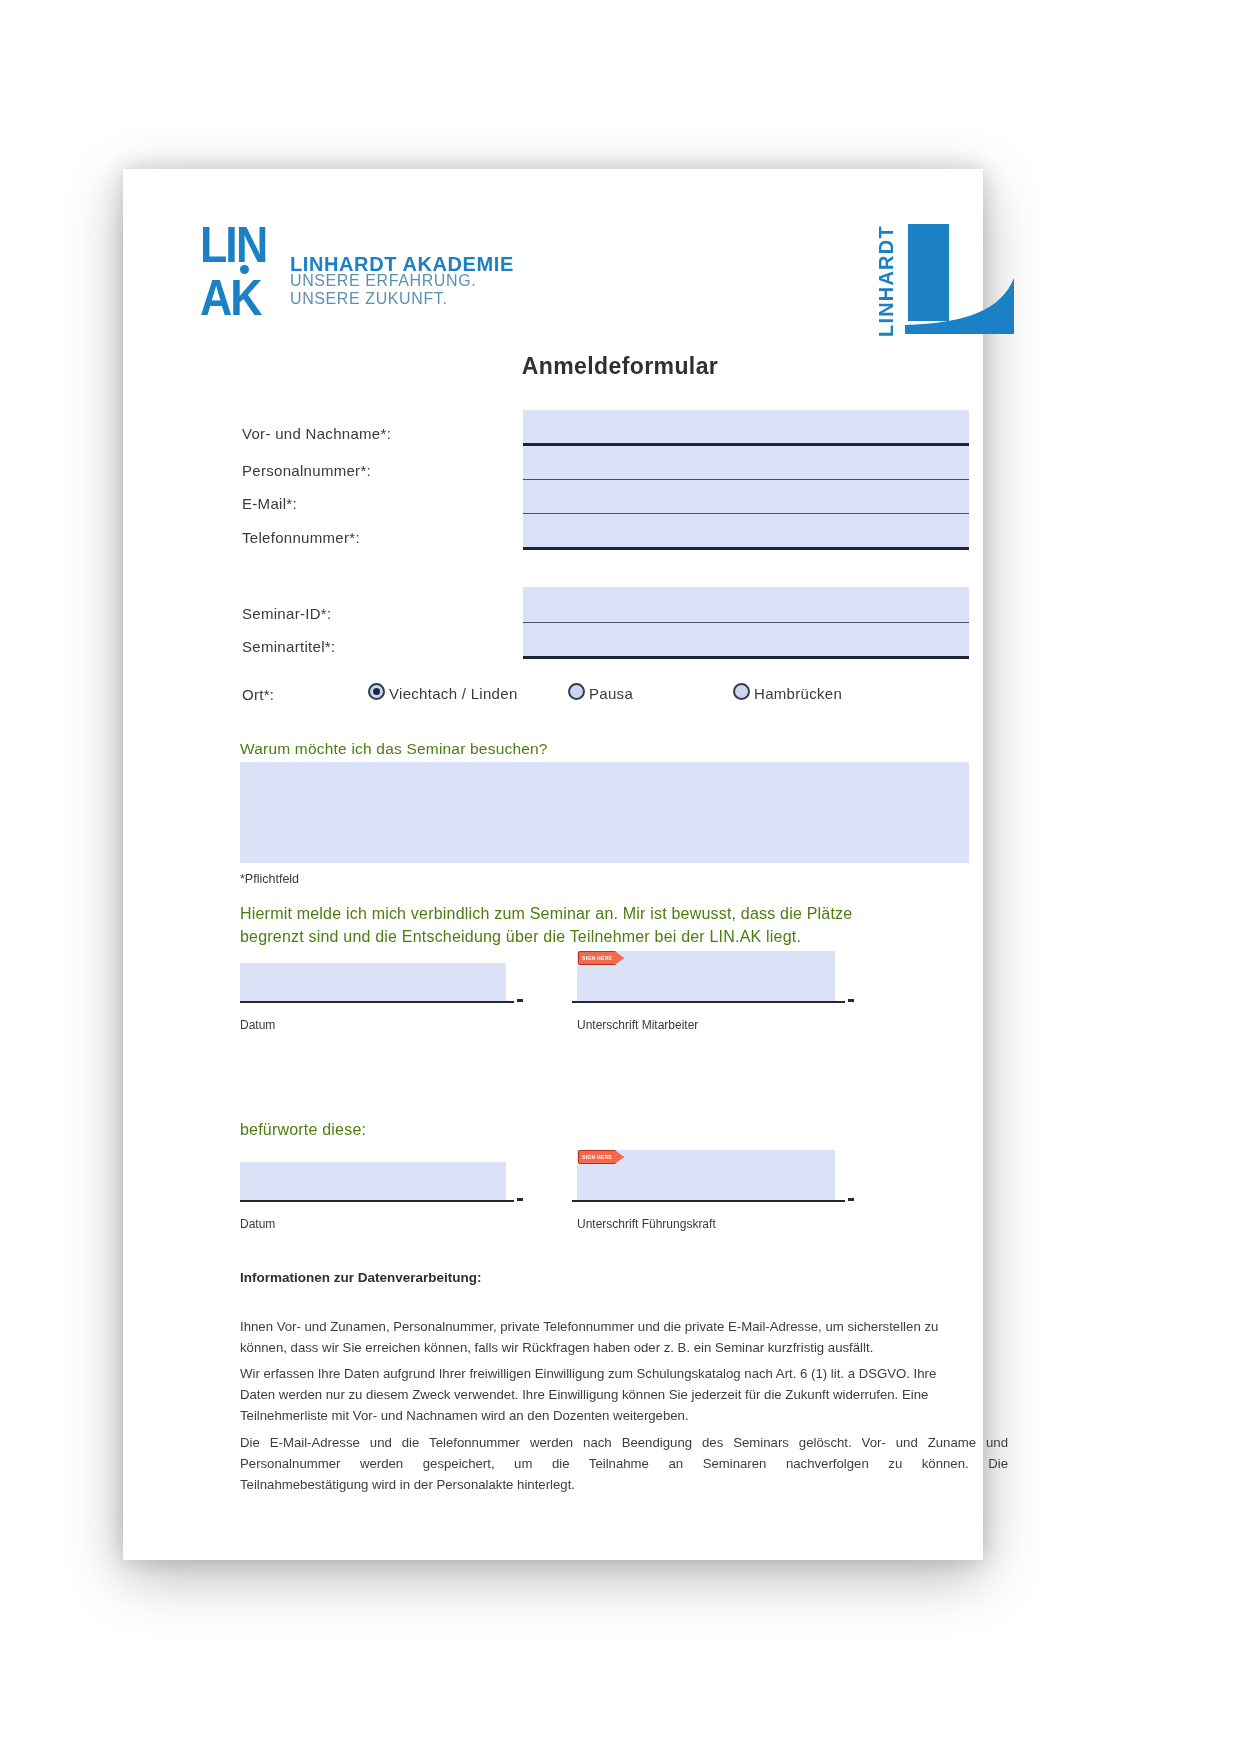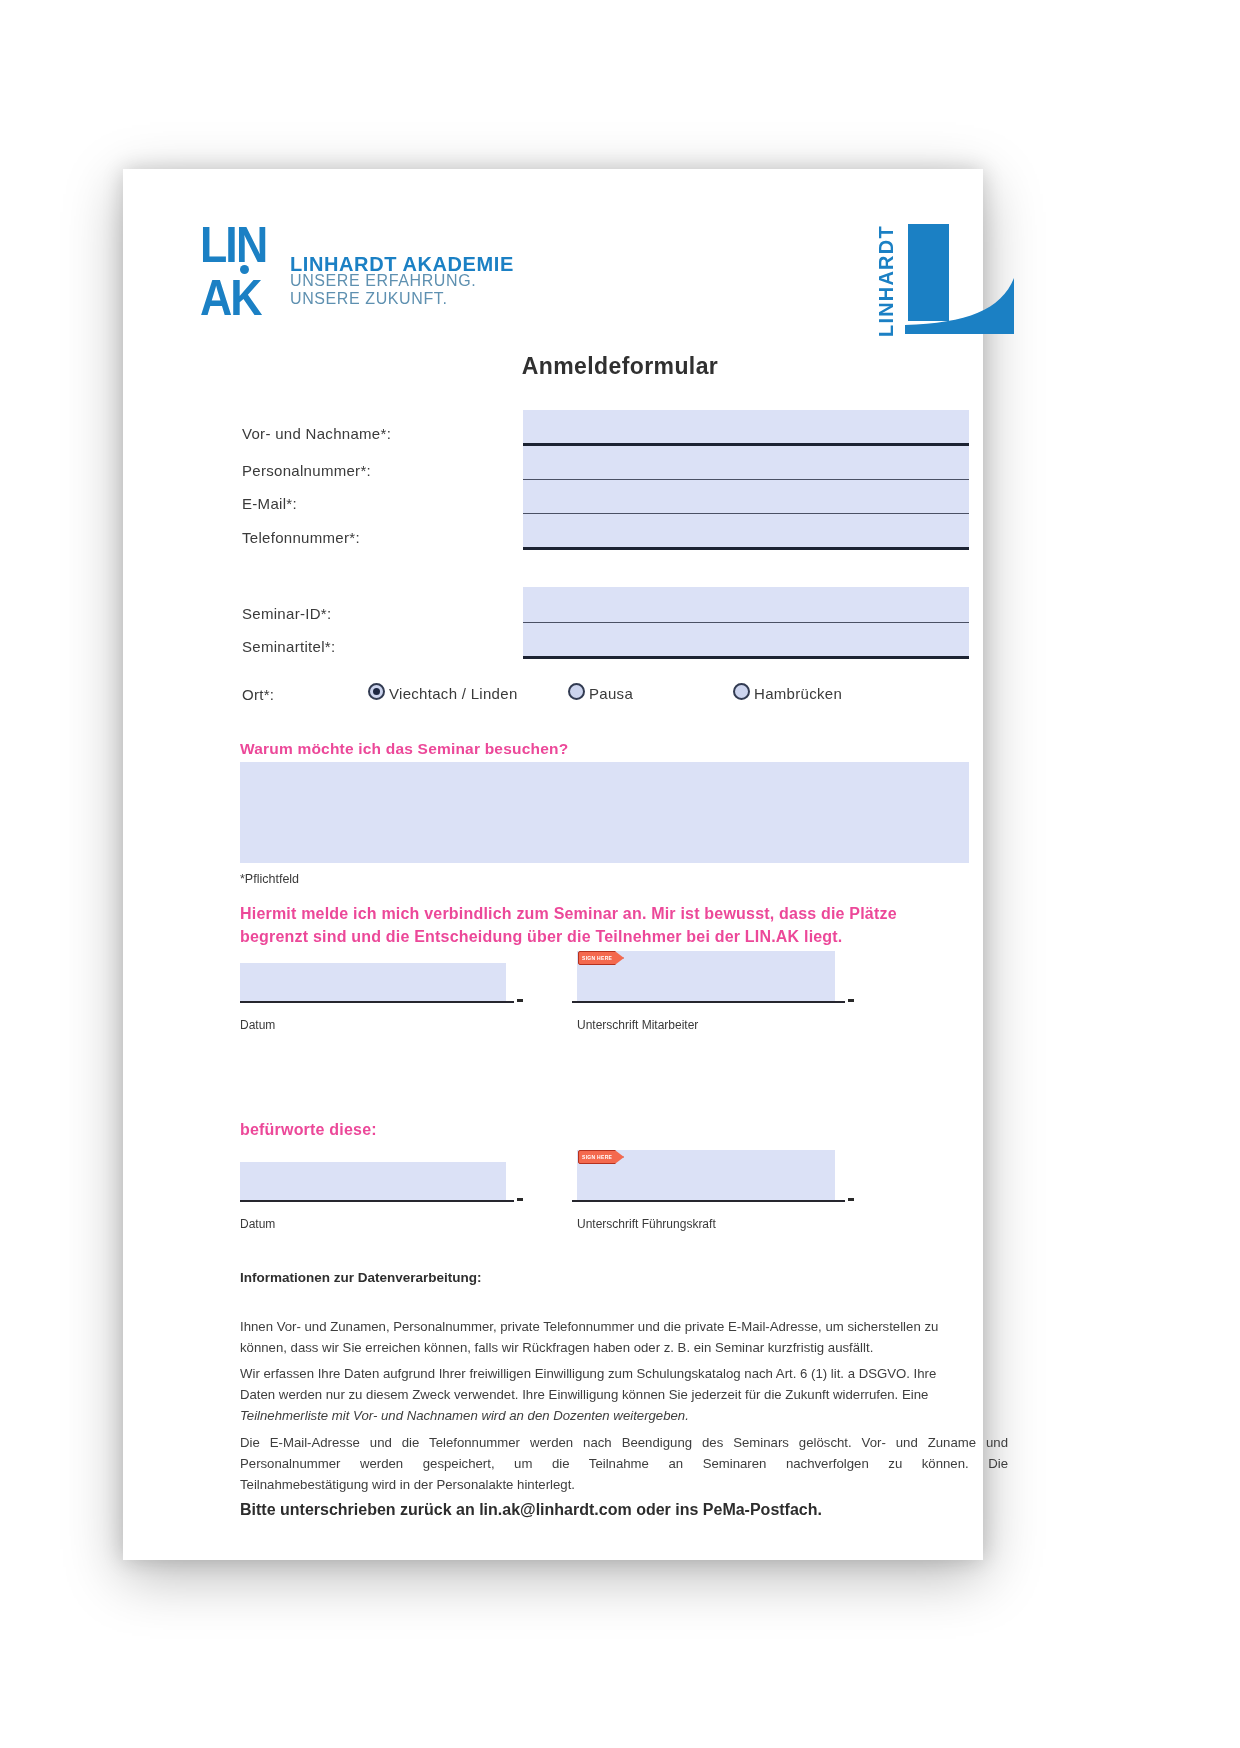--- a/index.html
+++ b/index.html
@@ -25,21 +25,21 @@
 
   .lbl{font-size:15px;color:#3a3a3a;letter-spacing:.3px;}
   .fblock{width:446px;}
   .frow{height:33px;background:#dbe1f6;}
   .thick{border-bottom:3px solid #1c2333;}
   .thin{border-bottom:1px solid #4a5064;}
 
   .radio{width:17px;height:17px;border-radius:50%;border:2px solid #323b52;background:#ccd4ee;box-sizing:border-box;}
   .radio.selected::after{content:'';display:block;width:7px;height:7px;border-radius:50%;background:#1d2742;margin:3px auto;}
 
-  .h-bold{font-size:16px;font-weight:bold;color:#ec4899;letter-spacing:.2px;white-space:nowrap;}
+  .h-bold{font-size:16px;font-weight:normal;color:#4d7c0f;letter-spacing:.2px;white-space:nowrap;}
   .textarea{background:#dbe1f6;}
   .note{font-size:12.5px;color:#3a3a3a;}
 
   .sigbox{background:#dbe1f6;}
   .sig-underline{height:2px;background:#26262e;}
   .sig-underline::after{content:'';position:absolute;right:-9px;top:-2px;width:6px;height:3px;background:#2a2a2a;}
   .sig-label{font-size:12px;color:#3a3a3a;}
 
   .stamp{width:46px;height:14px;background:#f4694e;border:1px solid #b5311f;box-sizing:border-box;
          clip-path:polygon(0 0,80% 0,100% 50%,80% 100%,0 100%);border-radius:2px;
@@ -128,22 +128,21 @@
     <div class="abs sig-label" style="left:117px;top:1048px;">Datum</div>
     <div class="abs sig-label" style="left:454px;top:1048px;">Unterschrift Führungskraft</div>
 
     <div class="abs info-head" style="left:117px;top:1101px;">Informationen zur Datenverarbeitung:</div>
 
     <div class="abs small" style="left:117px;top:1171px;">können, dass wir Sie erreichen können, falls wir Rückfragen haben oder z. B. ein Seminar kurzfristig ausfällt.</div>
     <div class="abs small" style="left:117px;top:1150px;">Ihnen Vor- und Zunamen, Personalnummer, private Telefonnummer und die private E-Mail-Adresse, um sicherstellen zu</div>
 
     <div class="abs small" style="left:117px;top:1197px;">Wir erfassen Ihre Daten aufgrund Ihrer freiwilligen Einwilligung zum Schulungskatalog nach Art. 6 (1) lit. a DSGVO. Ihre</div>
     <div class="abs small" style="left:117px;top:1218px;">Daten werden nur zu diesem Zweck verwendet. Ihre Einwilligung können Sie jederzeit für die Zukunft widerrufen. Eine</div>
-    <div class="abs small" style="left:117px;top:1239px;font-style:italic;">Teilnehmerliste mit Vor- und Nachnamen wird an den Dozenten weitergeben.</div>
+    <div class="abs small" style="left:117px;top:1239px;">Teilnehmerliste mit Vor- und Nachnamen wird an den Dozenten weitergeben.</div>
 
     <div class="abs small just" style="left:117px;top:1266px;">Die E-Mail-Adresse und die Telefonnummer werden nach Beendigung des Seminars gelöscht. Vor- und Zuname und</div>
     <div class="abs small just" style="left:117px;top:1287px;">Personalnummer werden gespeichert, um die Teilnahme an Seminaren nachverfolgen zu können. Die</div>
     <div class="abs small" style="left:117px;top:1308px;">Teilnahmebestätigung wird in der Personalakte hinterlegt.</div>
 
-    <div class="abs closing" style="left:117px;top:1332px;">Bitte unterschrieben zurück an lin.ak@linhardt.com oder ins PeMa-Postfach.</div>
 
   </div>
 </div>
 
 </body></html>

